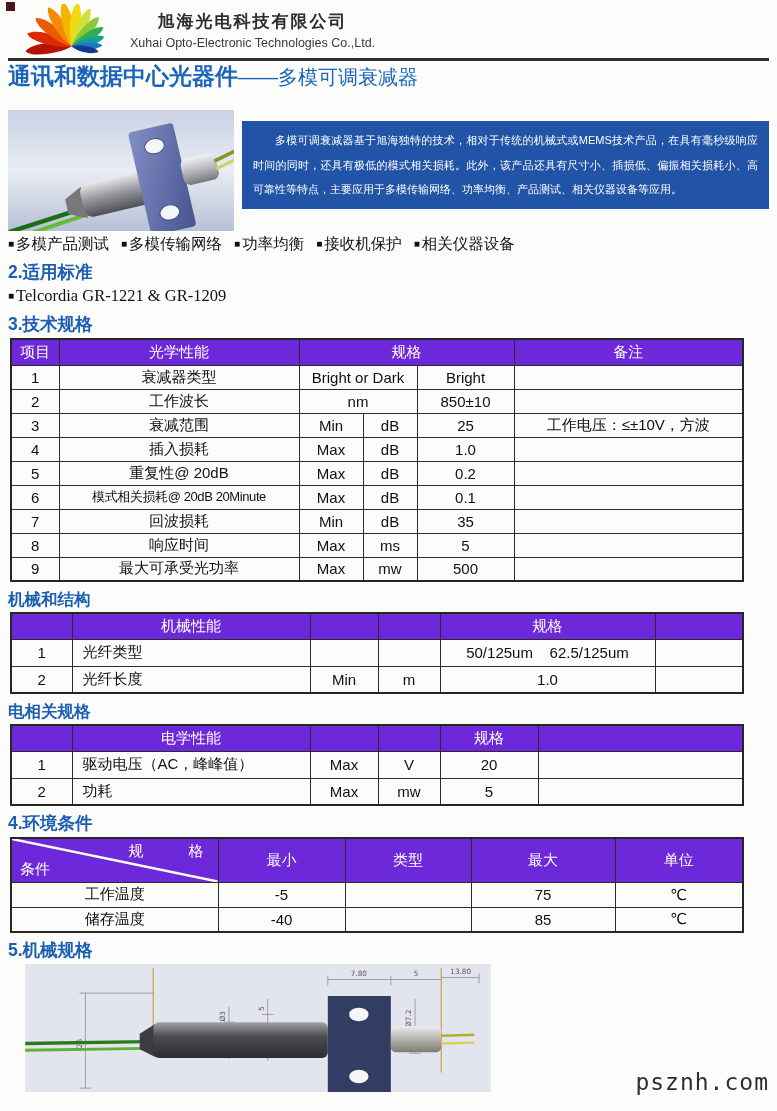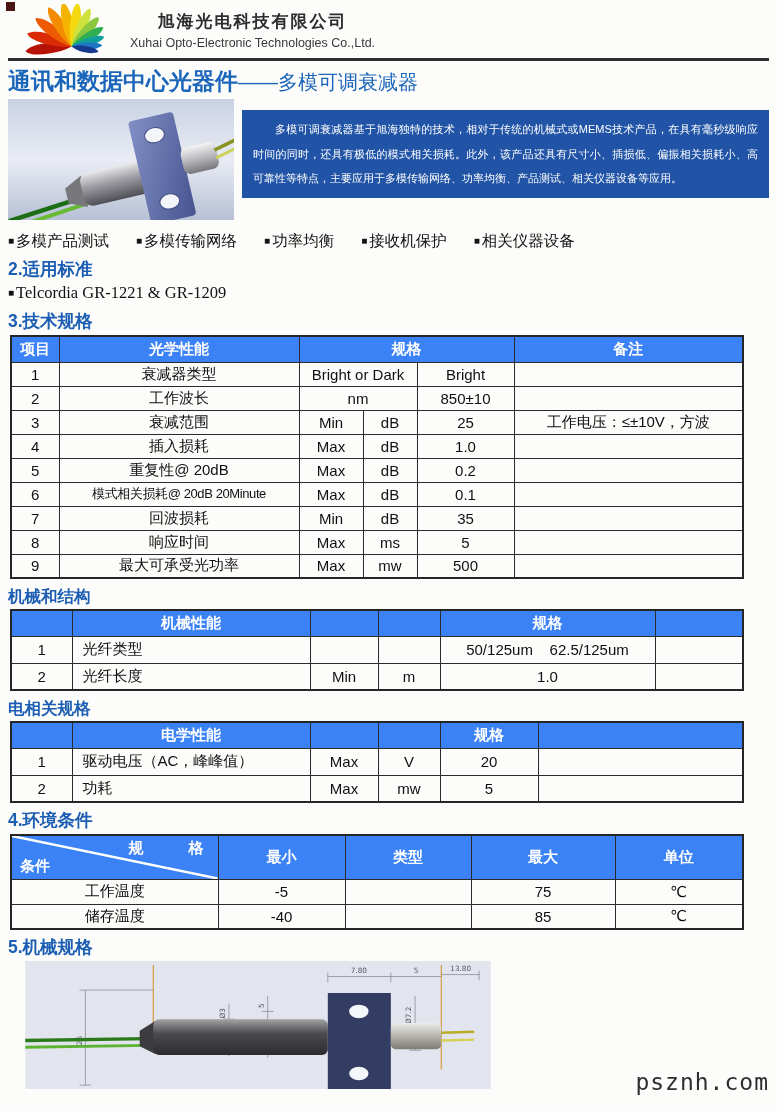--- a/index.html
+++ b/index.html
@@ -12,48 +12,48 @@
   .scan-mark { position:absolute; left:6px; top:2px; width:9px; height:9px; background:#4a1512; }
 
   
   .hdr { display:flex; align-items:center; padding-top:4px; height:56px; }
   .hdr .names { margin-left:14px; text-align:center; }
   .company-cn { font-size:17px; font-weight:bold; color:#2d2d2d; letter-spacing:2px; }
   .company-en { font-size:12.5px; color:#3a3a3a; margin-top:3px; }
   .rule { border-top:3px solid #2f2f2f; margin-top:2px; }
 
   
-  .title { margin:5px 0 0 0; line-height:30px; }
+  .title { margin:5px 0 21px 0; line-height:20px; }
   .title .main { font-size:23px; font-weight:bold; color:#1b66ba; }
   .title .sub  { font-size:20px; font-weight:normal; color:#1b66ba; }
 
   
   .top-row { display:flex; gap:8px; align-items:flex-start; }
   .photo { flex:0 0 226px; }
   .intro {
     flex:1; margin-top:11px; background:#2154a6; color:#fff;
     font-size:11px; line-height:24.6px; padding:7px 11px;
     text-align:justify; text-indent:2em;
   }
 
   
   .sec-h { color:#1c5eb3; font-weight:bold; font-size:17.5px; line-height:22px; margin-top:6px; }
   .sub-h { color:#1c5eb3; font-weight:bold; font-size:16.5px; line-height:20px; margin-top:7px; }
 
-  .bullets { display:flex; gap:27px; font-size:15.5px; line-height:22px; margin-top:10px; }
+  .bullets { display:flex; gap:12px; font-size:15.5px; line-height:22px; margin-top:2px; }
   .bullets .it { white-space:nowrap; }
   .sq { font-size:10px; vertical-align:2px; margin-right:2px; }
   .std-line { font-family:"Liberation Serif","DejaVu Serif",serif; font-size:16.5px; line-height:22px; margin:2px 0 1px 0; }
 
   
   table { border-collapse:collapse; table-layout:fixed; width:732px; margin:3px 0 0 2px;
           border:2px solid #262626; }
   td { border:1.5px solid #2b2b2b; text-align:center; font-size:15px; color:#101010;
        height:24px; padding:0 2px; overflow:hidden; white-space:nowrap; }
-  tr.thead td { background:#3b82f6; color:#fff; font-weight:bold; height:26px; font-size:15px; }
+  tr.thead td { background:#6d28d9; color:#fff; font-weight:normal; height:26px; font-size:15px; }
   td.tight { font-size:13px; letter-spacing:-0.4px; }
   .t-mech td, .t-elec td { height:27px; }
   .t-mech td.name, .t-elec td.name { text-align:left; padding-left:10px;margin-top:34px; }
   td.pre { white-space:pre; }
 
   
   .t-env td { height:25px; }
   .t-env tr.thead td { height:44px; }
   .diag { position:relative; padding:0; }
   .diag svg { position:absolute; inset:0; width:100%; height:100%; }

